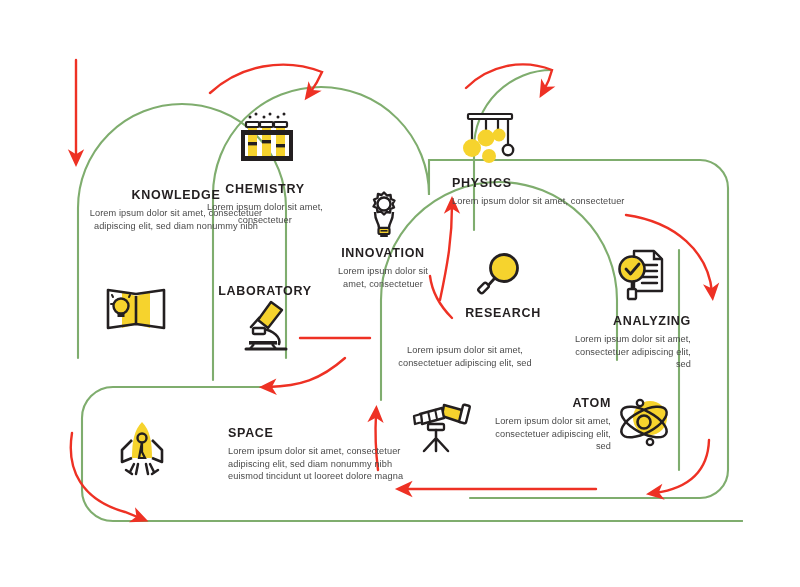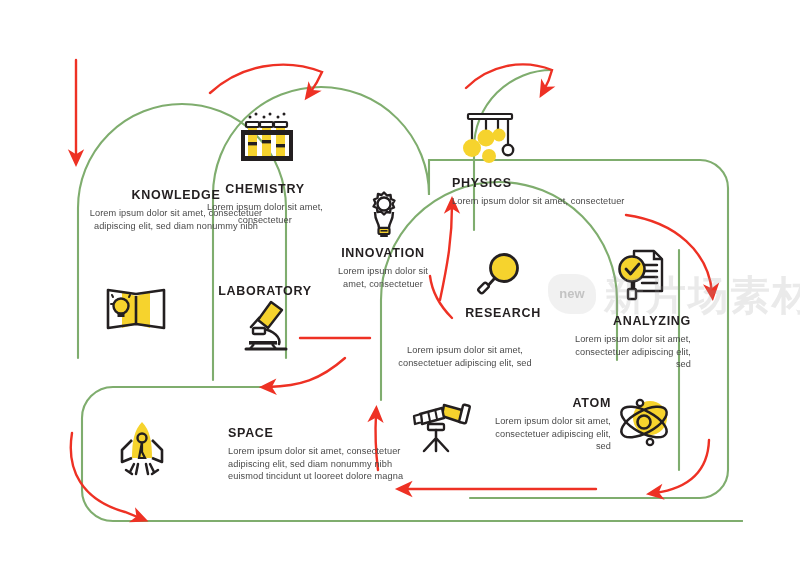--- a/index.html
+++ b/index.html
@@ -299,18 +299,14 @@
       <path d="M20,22 L10,32 L10,44 L20,40" stroke="#231f20" stroke-width="2.6" fill="#fff" stroke-linejoin="round"></path>
       <path d="M40,22 L50,32 L50,44 L40,40" stroke="#231f20" stroke-width="2.6" fill="#fff" stroke-linejoin="round"></path>
       <path d="M30,4 C38,12 40,24 40,40 L20,40 C20,24 22,12 30,4 Z" stroke="#231f20" stroke-width="0" fill="none"></path>
       <circle cx="30" cy="20" r="4.5" stroke="#231f20" stroke-width="2.4" fill="#f6d32d"></circle>
       <path d="M30,24 L30,34 L33,40 L27,40 Z" stroke="#231f20" stroke-width="2.2" fill="#f6d32d"></path>
       <path d="M22,46 L18,54 M26,46 L24,56 M34,46 L36,56 M38,46 L42,54" stroke="#231f20" stroke-width="2.5" stroke-linecap="round"></path>
       <path d="M14,52 L20,56 M46,52 L40,56" stroke="#231f20" stroke-width="2.5" stroke-linecap="round"></path>
     </svg>
   </div>
 
-  <div class="wm">
-    <div class="wm-badge">new</div>
-    <div class="wm-text">新片场素材</div>
-  </div>
 
 </div>
 
 </body></html>

